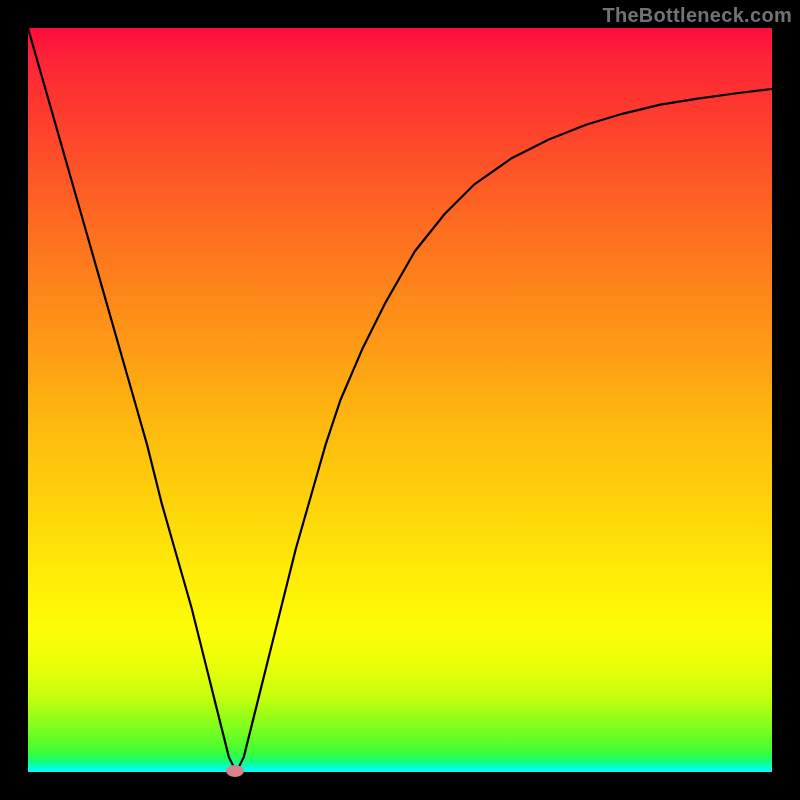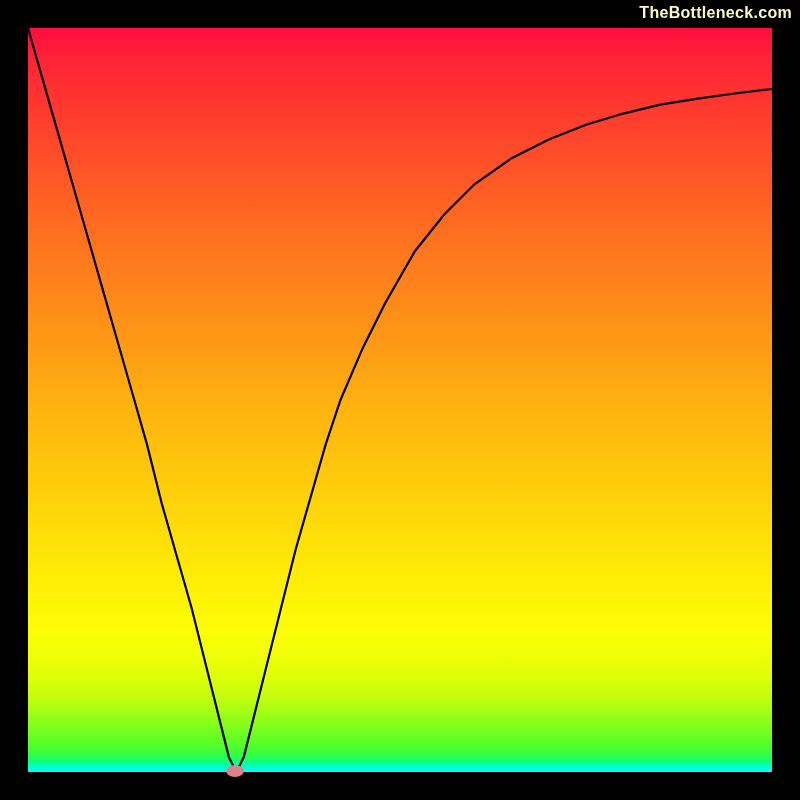--- a/index.html
+++ b/index.html
@@ -16,23 +16,23 @@
     .container {
       position: relative;
       width: 800px;
       height: 800px;
       background: #000;
     }
     .watermark {
       position: absolute;
       top: 4px;
       right: 8px;
-      font-size: 16px;
+      font-size: 20px;
       font-weight: bold;
-      color: #fef9c3;
+      color: #737373;
       z-index: 10;
       letter-spacing: 0.3px;
     }
     .plot-area {
       position: absolute;
       top: 28px;
       left: 28px;
       width: 744px;
       height: 744px;
       background: linear-gradient(to bottom,

